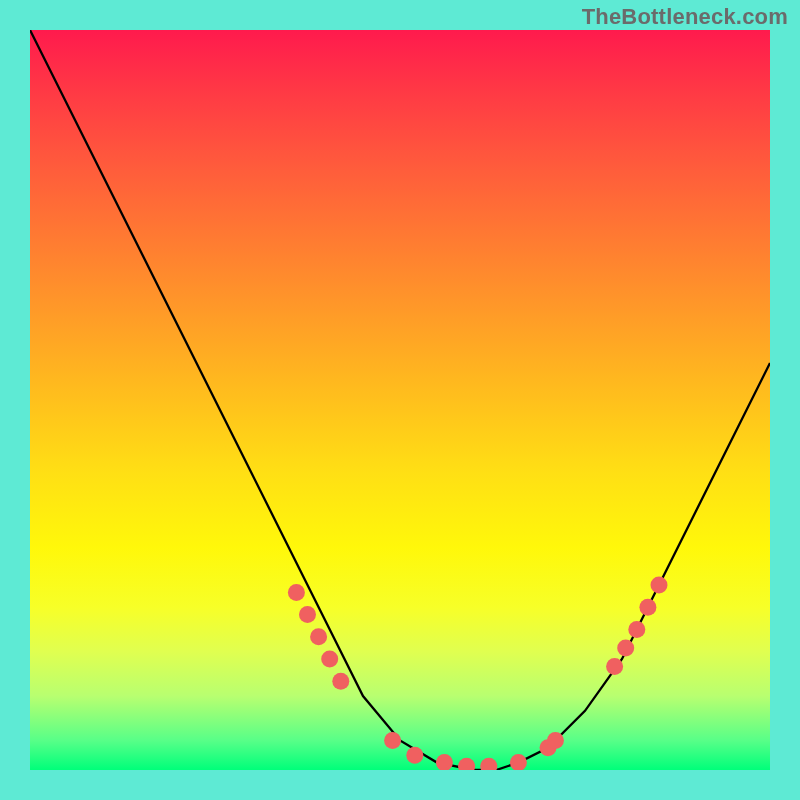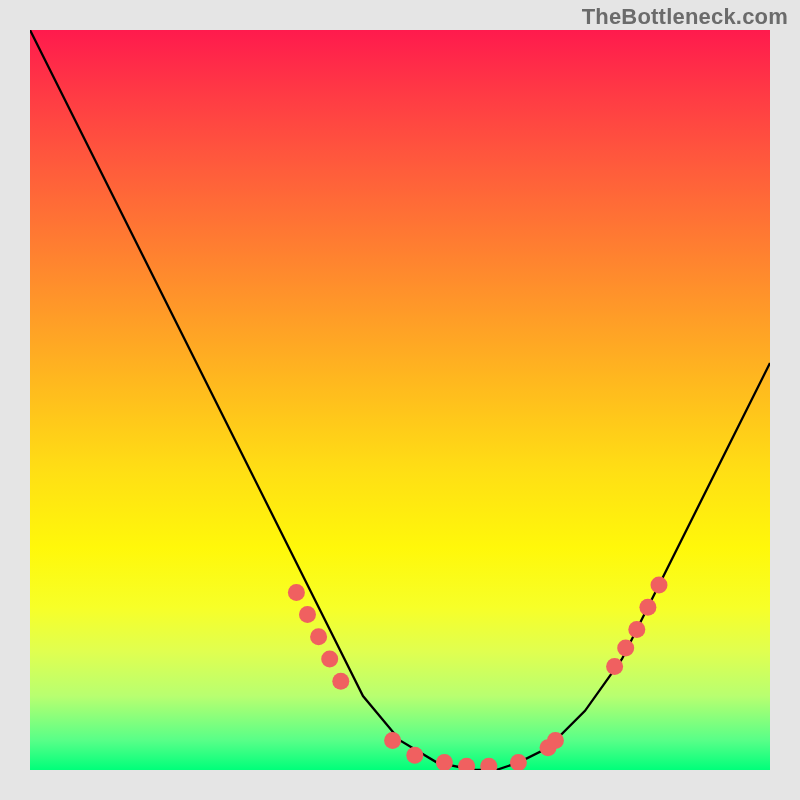--- a/index.html
+++ b/index.html
@@ -9,21 +9,21 @@
     height: 800px;
     background: #000000;
     overflow: hidden;
   }
   .frame {
     position: absolute;
     left: 0;
     top: 0;
     width: 800px;
     height: 800px;
-    background: #e5e5e5;
+    background: #5eead4;
   }
   .plot-area {
     position: absolute;
     left: 30px;
     top: 30px;
     width: 740px;
     height: 740px;
     background: linear-gradient(to bottom,
       #ff1a4d 0%,
       #ff3845 8%,

